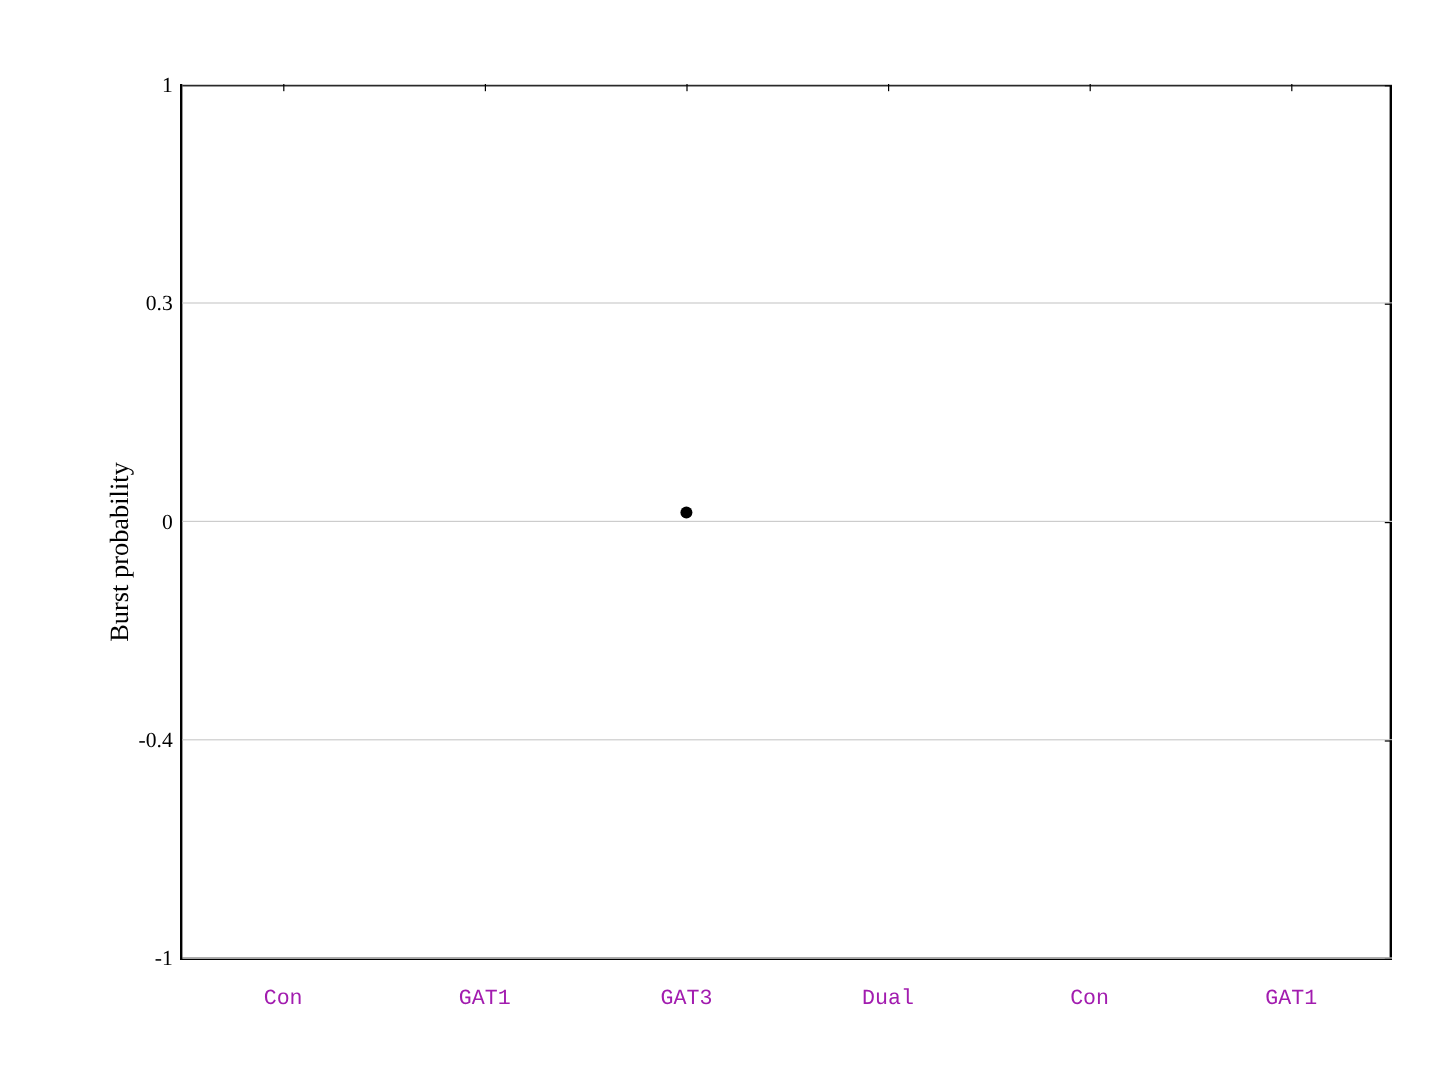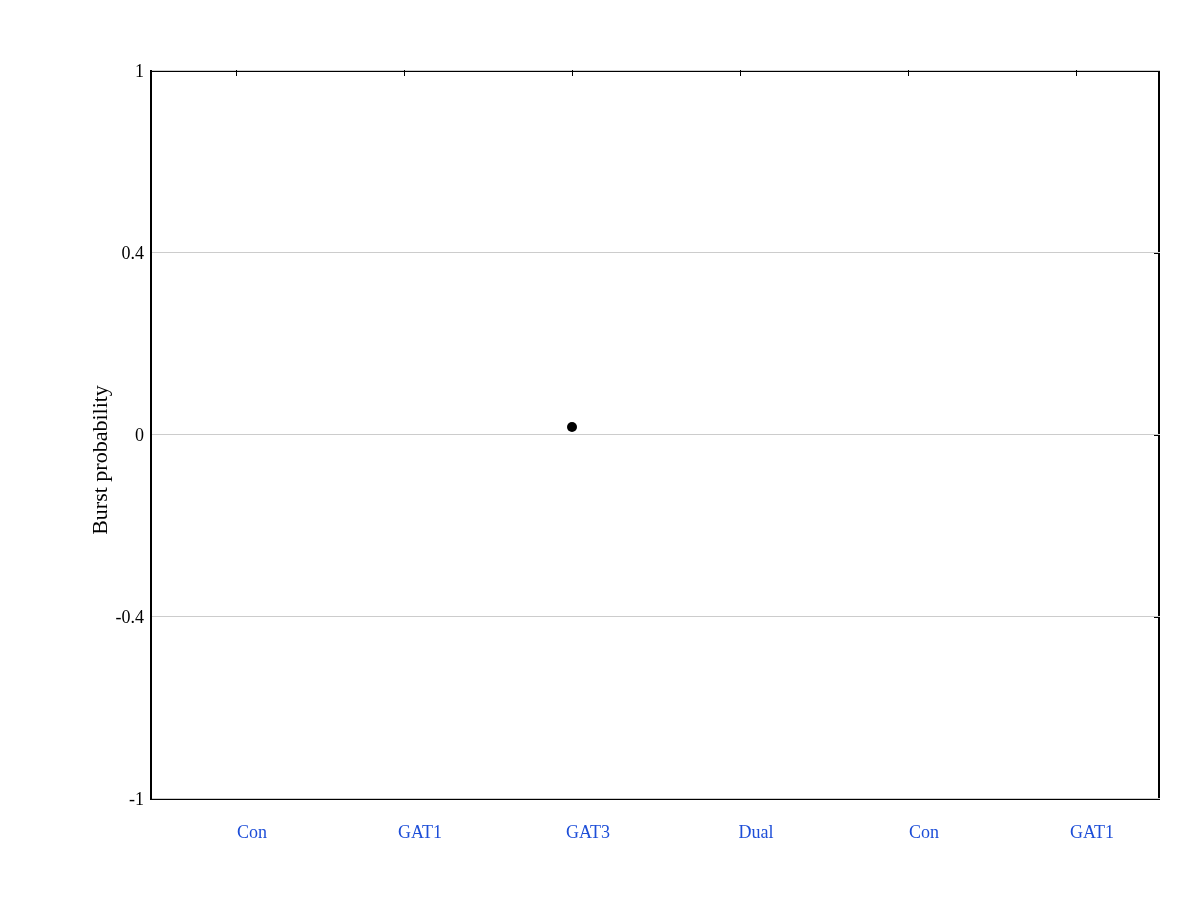--- a/index.html
+++ b/index.html
@@ -64,23 +64,22 @@
       font-size: 18px;
       color: #000;
       font-family: serif;
     }
     
     .x-tick-label {
       position: absolute;
       bottom: -45px;
       transform: translateX(-50%);
       font-size: 18px;
-      color: #1d4ed8;
-      font-family: Liberation Serif, serif;
-      margin-left: 16px;
+      color: #a21caf;
+      font-family: Liberation Mono, monospace;
     }
     
     .right-tick {
       position: absolute;
       right: 0;
       width: 6px;
       height: 1px;
       background: #000;
     }
     
@@ -132,21 +131,21 @@
         <div class="top-border"></div>
 
         <div class="right-border"></div>
 
         <div class="y-tick" style="top: 0%;">
           <span class="y-tick-label">1</span>
           <div class="right-tick" style="top:-0.5px;"></div>
         </div>
 
         <div class="y-tick" style="top: 25%;">
-          <span class="y-tick-label">0.4</span>
+          <span class="y-tick-label">0.3</span>
           <div class="right-tick" style="top:-0.5px;"></div>
         </div>
 
         <div class="y-tick" style="top: 50%;">
           <span class="y-tick-label">0</span>
           <div class="right-tick" style="top:-0.5px;"></div>
         </div>
 
         <div class="y-tick" style="top: 75%;">
           <span class="y-tick-label">-0.4</span>

